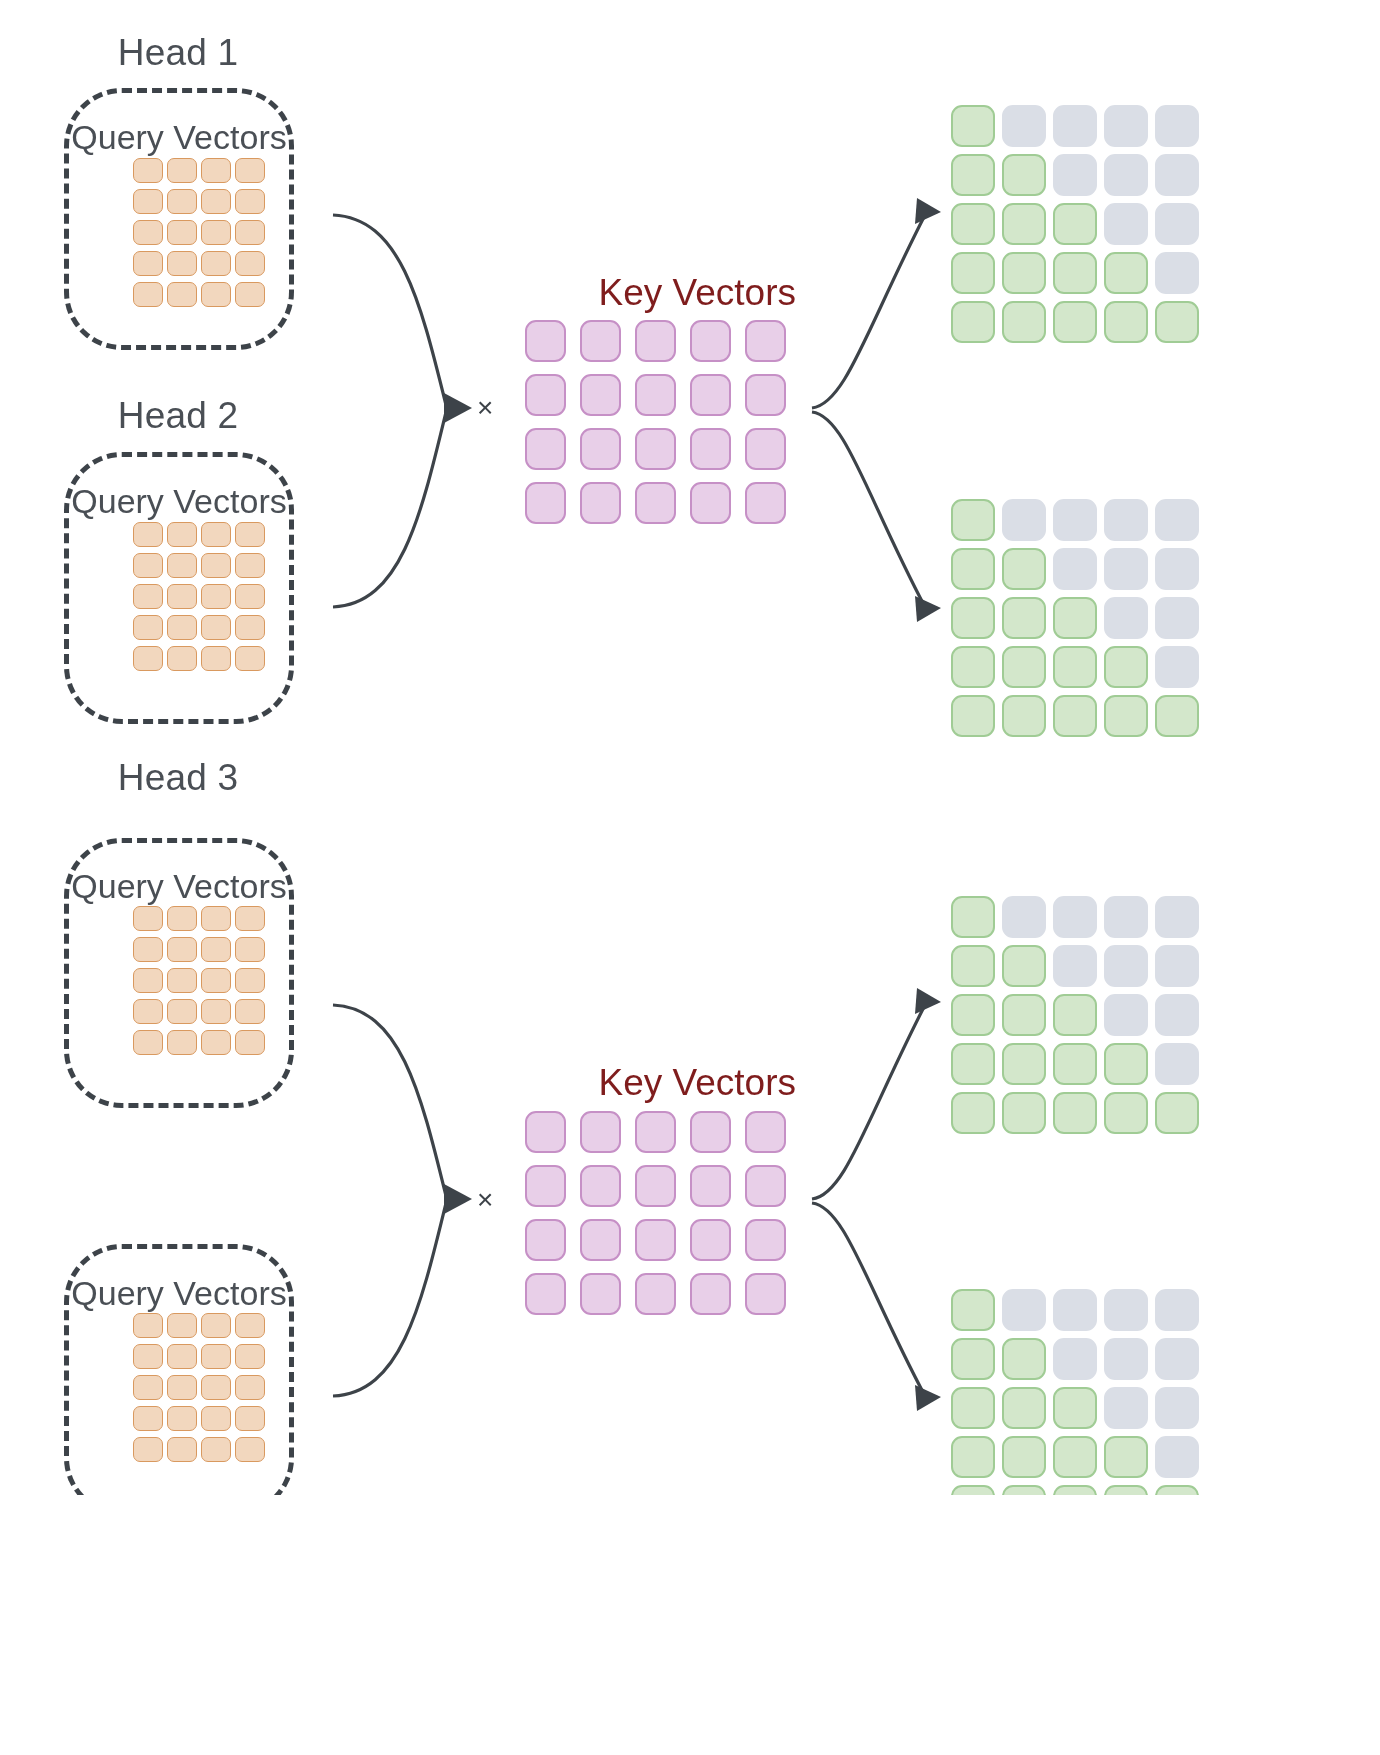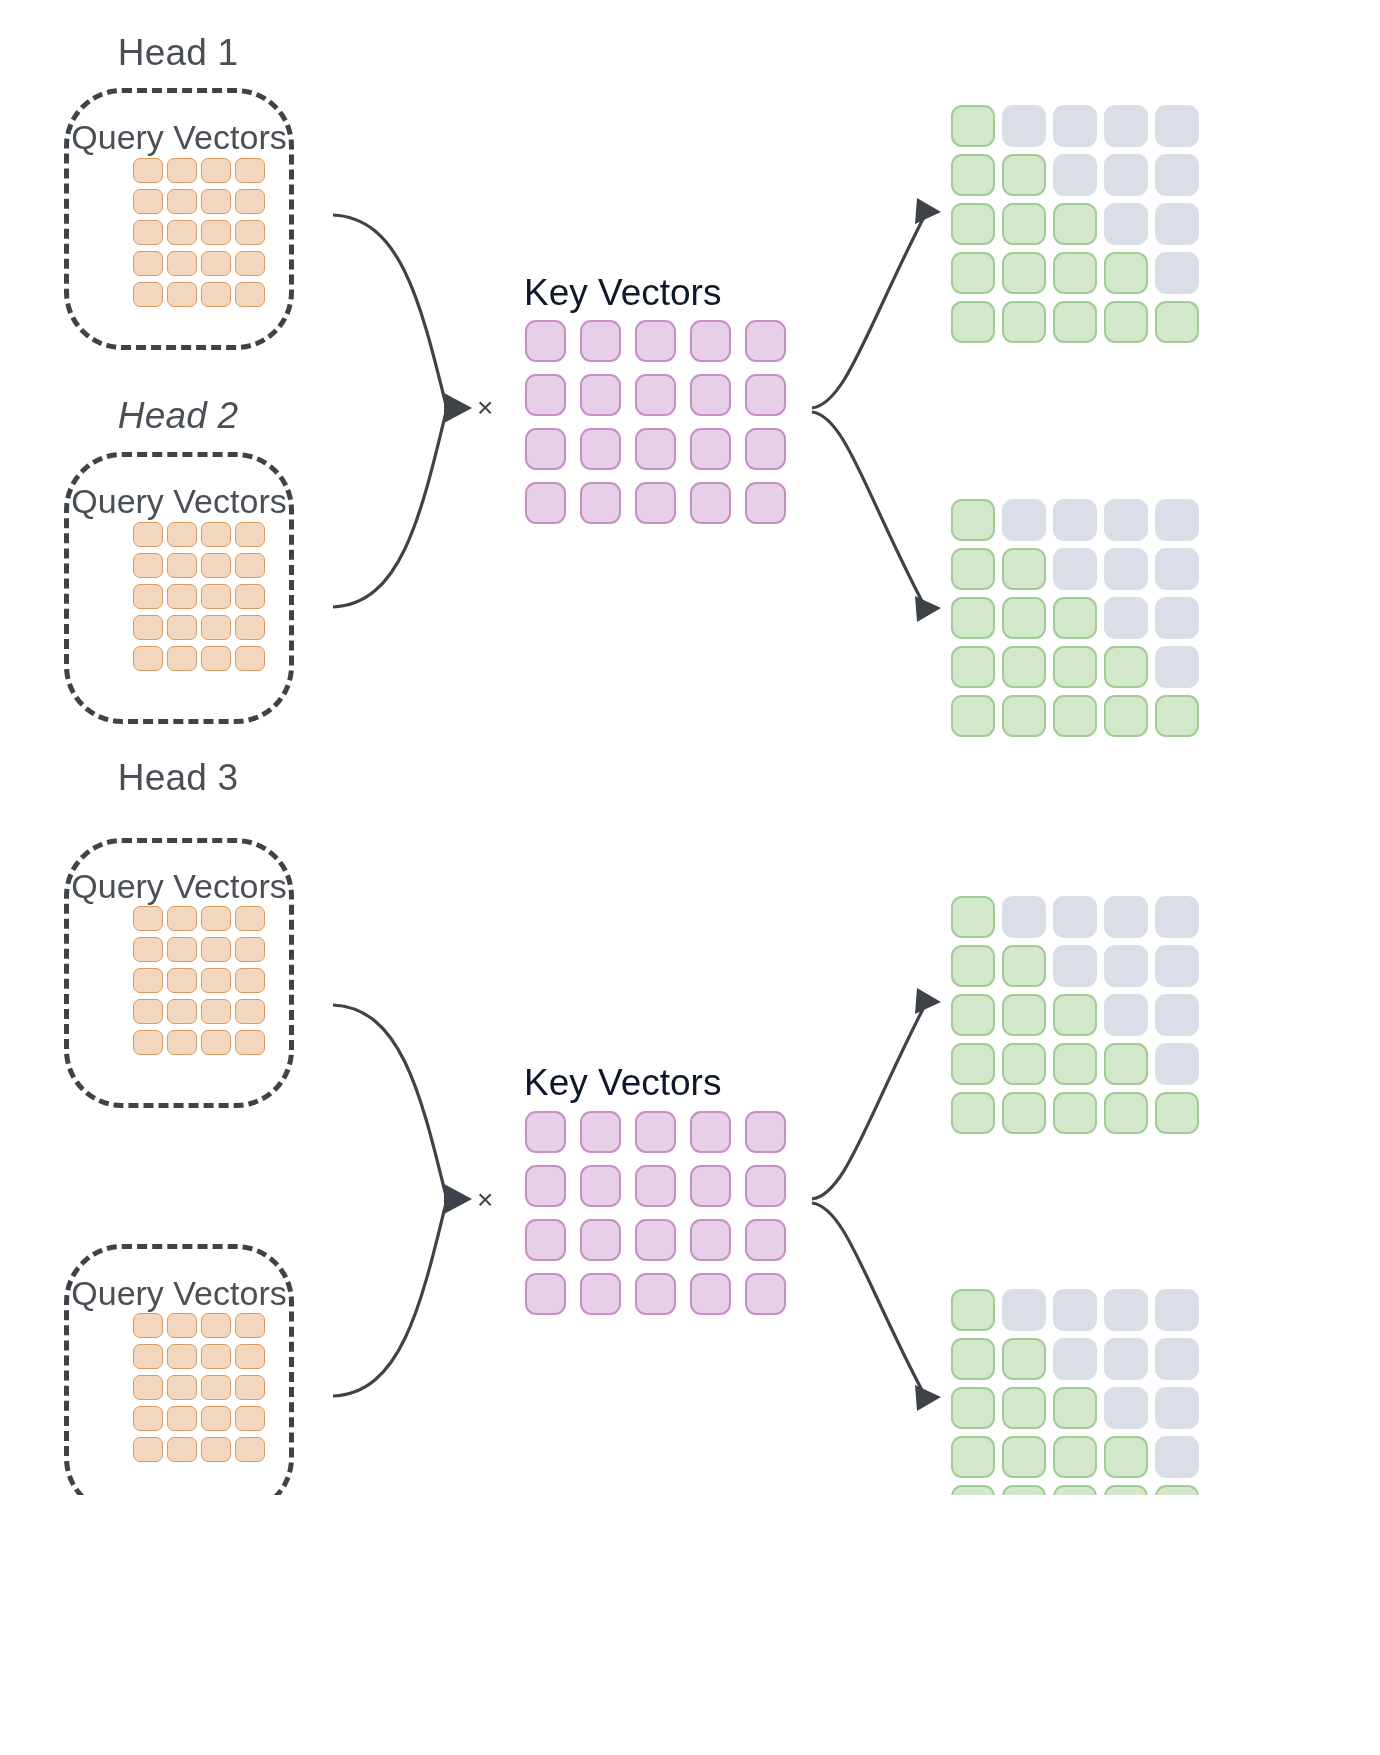--- a/index.html
+++ b/index.html
@@ -68,23 +68,23 @@
   }
   .cell.mask {
     background: #dadee6;
     border: 2px solid #dadee6;
     border-radius: 11px;
   }
 
   
   .kv-title {
     position: absolute;
-    text-align: left;
+    text-align: right;
     font-size: 37px;
-    color: #0f172a;
+    color: #7f1d1d;
     white-space: nowrap;
   }
   .mul {
     position: absolute;
     font-size: 28px;
     color: #3d4349;
     line-height: 1;
     white-space: nowrap;
   }
 
@@ -151,21 +151,21 @@
     <div class="cell q"></div>
       <div class="cell q"></div>
       <div class="cell q"></div>
       <div class="cell q"></div>
     <div class="cell q"></div>
       <div class="cell q"></div>
       <div class="cell q"></div>
       <div class="cell q"></div>
   </div>
 
-  <div class="head-title" style="left:62px; top:395px; width:232px;font-style:italic;">Head 2</div>
+  <div class="head-title" style="left:62px; top:395px; width:232px;">Head 2</div>
   <div class="head-box" style="left:64px; top:452px; width:230px; height:272px;"></div>
   <div class="qv-label" style="left:64px; top:482px; width:230px;">Query Vectors</div>
   <div class="grid" style="left:133px; top:522px; grid-template-columns:repeat(4,30px); grid-auto-rows:25px; gap:6px 4px;">
     <div class="cell q"></div>
       <div class="cell q"></div>
       <div class="cell q"></div>
       <div class="cell q"></div>
     <div class="cell q"></div>
       <div class="cell q"></div>
       <div class="cell q"></div>

